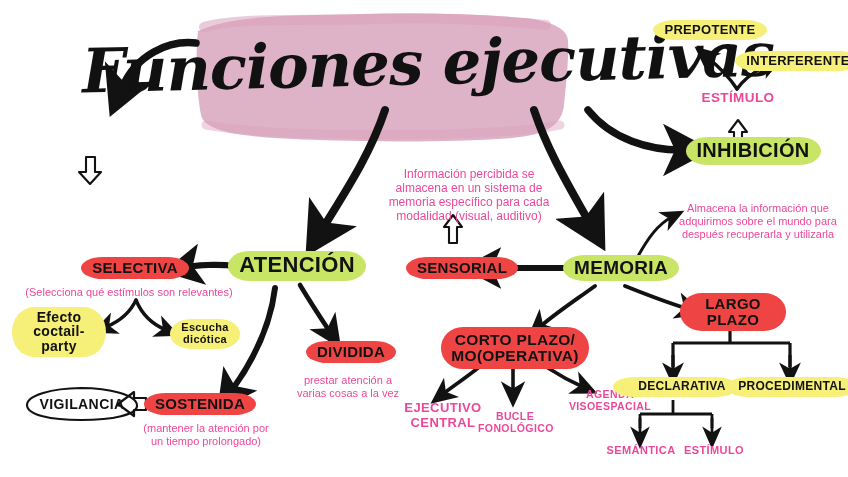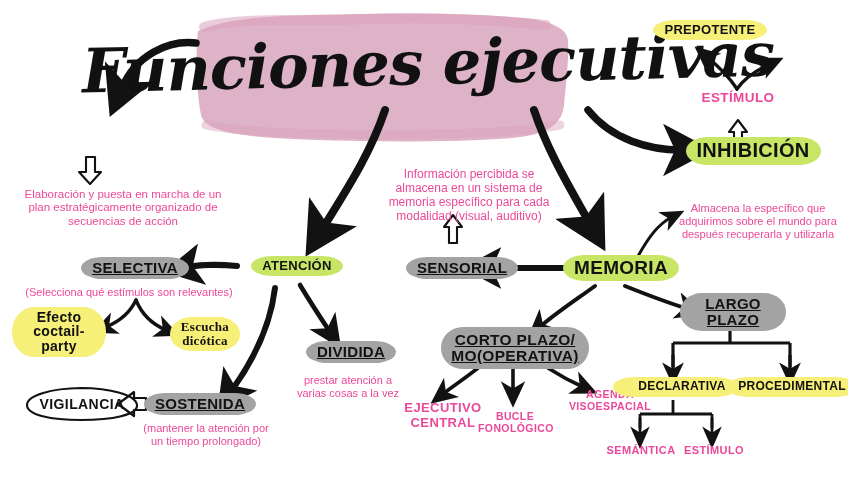--- a/index.html
+++ b/index.html
@@ -38,21 +38,21 @@
     letter-spacing: .3px;
     white-space: pre-line;
   }
   .chip {
     padding: 3px 11px 4px 11px;
     border-radius: 22px / 50%;
     font-weight: bold;
     font-stretch: condensed;
   }
   .green  { background: #c9e565; }
-  .teal   { background: #a3a3a3; text-decoration: underline; }
+  .teal   { background: #ef4444; }
   .yellow { background: #f6ef78; }
 
   .plain {
     position: absolute;
     z-index: 4;
     color: #ec4899;
     text-align: center;
     line-height: 1.16;
     white-space: pre-line;
   }
@@ -170,46 +170,46 @@
 
     <path d="M275,288 C270,330 250,365 232,390" stroke="#121212" stroke-width="6" fill="none" stroke-linecap="round" marker-end="url(#fatHead)"></path>
 
     <path d="M136,300 C130,313 118,322 106,327" stroke="#121212" stroke-width="3.4" fill="none" stroke-linecap="round" marker-end="url(#thinHead)"></path>
 
     <path d="M136,300 C142,315 154,325 166,330" stroke="#121212" stroke-width="3.4" fill="none" stroke-linecap="round" marker-end="url(#thinHead)"></path>
 
     <path d="M146,398 L134,398 L134,392 L118,404 L134,416 L134,410 L146,410 Z" fill="#ffffff" stroke="#121212" stroke-width="2.2" stroke-linejoin="round"></path>
   </svg>
 
-  <div class="plain" style="left:8px; top:188px; width:230px; font-size:11.5px;">Elaboración y puesta en marcha de un
-plan estratégicamente organizado de
-secuencias de acción</div>
 
   <div class="node" style="left:690px; top:134px; width:126px; height:34px;">
     <span class="chip green" style="font-size:20px;">INHIBICIÓN</span>
   </div>
   <div class="plain caps" style="left:692px; top:90px; width:92px; font-size:13.5px;">ESTÍMULO</div>
   <div class="node" style="left:658px; top:19px; width:104px; height:22px;">
     <span class="chip yellow" style="font-size:13px;">PREPOTENTE</span>
   </div>
+  <div class="node" style="left:748px; top:50px; width:100px; height:22px;">
+    <span class="chip yellow" style="font-size:13px;">INTERFERENTE</span>
+  </div>
 
   <div class="node" style="left:238px; top:250px; width:118px; height:32px;">
-    <span class="chip green" style="font-size:13px;">ATENCIÓN</span>
+    <span class="chip green" style="font-size:22px;">ATENCIÓN</span>
   </div>
 
   <div class="node" style="left:82px; top:256px; width:106px; height:24px;">
     <span class="chip teal" style="font-size:15px;">SELECTIVA</span>
   </div>
   <div class="plain" style="left:14px; top:286px; width:230px; font-size:11px;">(Selecciona qué estímulos son relevantes)</div>
   <div class="node" style="left:12px; top:312px; width:94px; height:40px;">
     <span class="chip yellow" style="font-size:14px;">Efecto
 coctail-party</span>
   </div>
   <div class="node" style="left:166px; top:314px; width:78px; height:40px;">
-    <span class="chip yellow" style="font-size:13px;font-family:Liberation Serif, serif;">Escucha
+    <span class="chip yellow" style="font-size:11px;">Escucha
 dicótica</span>
   </div>
 
   <div class="node" style="left:304px; top:340px; width:94px; height:24px;">
     <span class="chip teal" style="font-size:15px;">DIVIDIDA</span>
   </div>
   <div class="plain" style="left:282px; top:374px; width:132px; font-size:11px;">prestar atención a
 varias cosas a la vez</div>
 
   <div class="node" style="left:148px; top:392px; width:104px; height:24px;">
@@ -222,21 +222,21 @@
     <svg width="116" height="36" viewBox="0 0 116 36">
       <path d="M57,2 C86,2 112,9 113,19 C114,29 88,34 57,34 C27,34 3,29 3,19
                C3,9 28,2.4 57,2 Z" fill="none" stroke="#121212" stroke-width="2.1" stroke-linecap="round"></path>
     </svg>
     <div id="vigilancia-label">VIGILANCIA</div>
   </div>
 
   <div class="node" style="left:566px; top:252px; width:110px; height:32px;">
     <span class="chip green" style="font-size:19px;">MEMORIA</span>
   </div>
-  <div class="plain" style="left:672px; top:202px; width:172px; font-size:11px;">Almacena la específico que
+  <div class="plain" style="left:672px; top:202px; width:172px; font-size:11px;">Almacena la información que
 adquirimos sobre el mundo para
 después recuperarla y utilizarla</div>
 
   <div class="node" style="left:412px; top:256px; width:100px; height:24px;justify-content:center;">
     <span class="chip teal" style="font-size:15px;">SENSORIAL</span>
   </div>
   <div class="plain" style="left:386px; top:168px; width:166px; font-size:12px;">Información percibida se
 almacena en un sistema de
 memoria específico para cada
 modalidad (visual, auditivo)</div>

